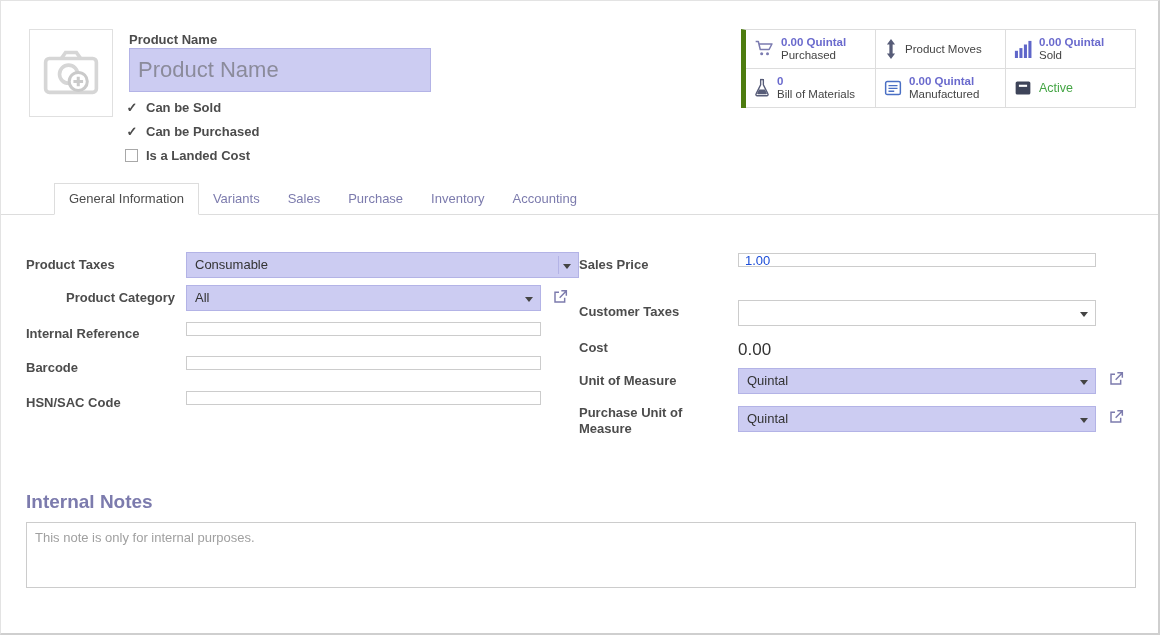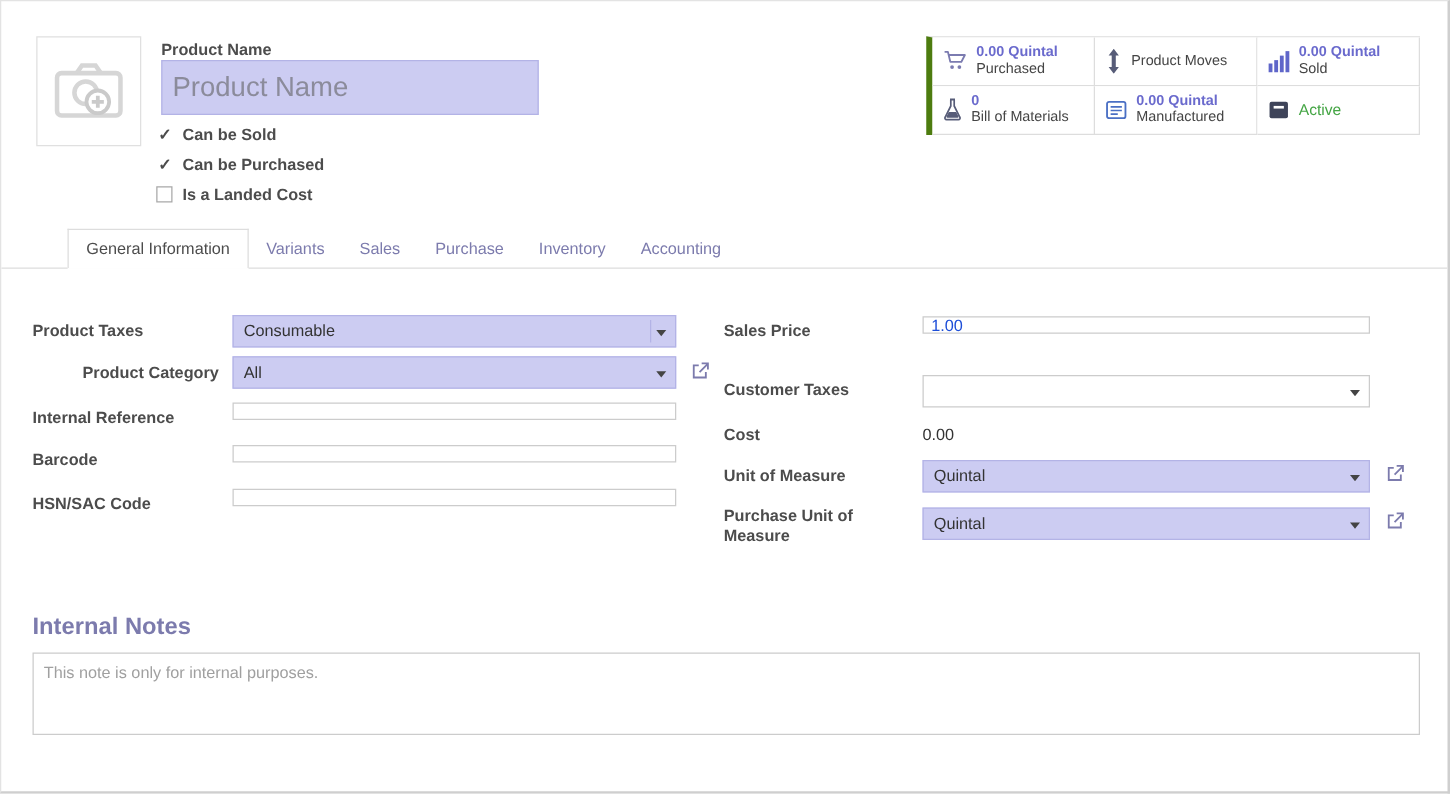--- a/index.html
+++ b/index.html
@@ -36,21 +36,21 @@
          padding:0 24px 0 8px; font-size:13px; color:#333; cursor:pointer; overflow:hidden; white-space:nowrap; }
   .caret { position:absolute; right:7px; top:11px; width:0; height:0;
            border:4px solid transparent; border-top:5px solid #444; }
   .sel-divider { position:absolute; right:19px; top:3px; bottom:3px; width:1px; background:#b3b3e6; }
   .ext { position:absolute; cursor:pointer; width:16px; height:16px; }
   .taxes { position:absolute; border:1px solid #ccc; height:26px; display:flex; align-items:center;
            padding:0 22px 0 4px; background:#fff; cursor:text; }
   .tag { display:inline-flex; align-items:center; gap:6px; border:1px solid #909090; border-radius:10px;
          padding:1px 8px; font-size:11.5px; color:#444; background:#fbfbfb; white-space:nowrap; }
   .tag-x { font-weight:bold; color:#333; cursor:pointer; font-size:12px; line-height:12px; }
-  .plain-val { position:absolute; font-size:13px; color:#333; }
+  .plain-val { position:absolute; font-size:17px; color:#333; }
   .notes-title { position:absolute; left:25px; top:490px; font-size:19px; font-weight:bold; color:#7c7bad; }
   .notes-area { position:absolute; left:25px; top:521px; width:1110px; height:66px; border:1px solid #ccc;
                 resize:none; font-family:"Liberation Sans",sans-serif; font-size:13px; padding:7px 8px; color:#333; }
   .notes-area::placeholder { color:#a0a0a0; opacity:1; }
 </style>
 </head>
 <body>
 
 <div class="page">
 
@@ -143,21 +143,21 @@
   <div class="tabbar">
     <div class="tab active">General Information</div>
     <div class="tab">Variants</div>
     <div class="tab">Sales</div>
     <div class="tab">Purchase</div>
     <div class="tab">Inventory</div>
     <div class="tab">Accounting</div>
   </div>
 
   <div class="field-label" style="left:25px; top:256px;">Product Taxes</div>
-  <div class="sel" style="left:185px; top:251px; width:355px;">
+  <div class="sel" style="left:185px; top:251px; width:393px;">
     <span>Consumable</span>
     <span class="sel-divider"></span>
     <span class="caret"></span>
   </div>
 
   <div class="field-label" style="left:25px; top:289px;padding-left:40px;">Product Category</div>
   <div class="sel" style="left:185px; top:284px; width:355px;">
     <span>All</span>
     <span class="caret"></span>
   </div>

